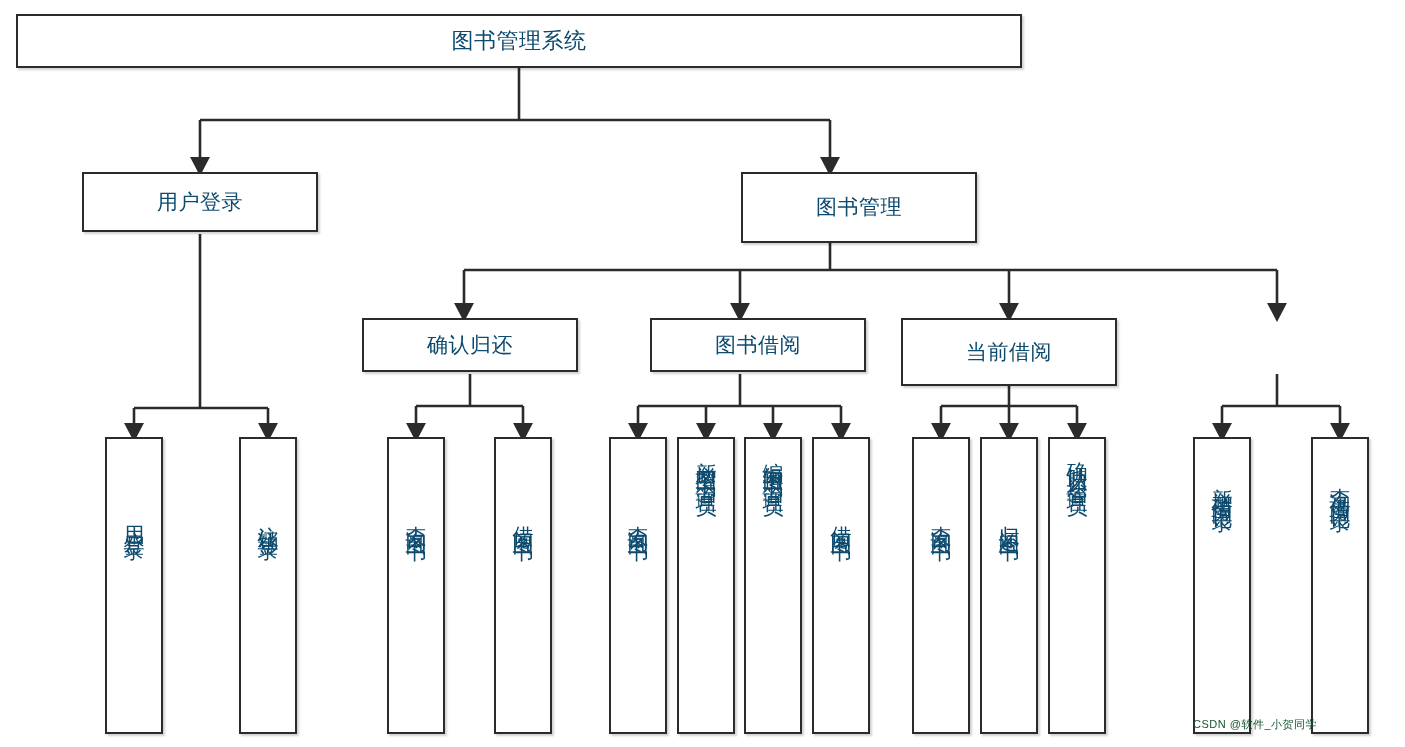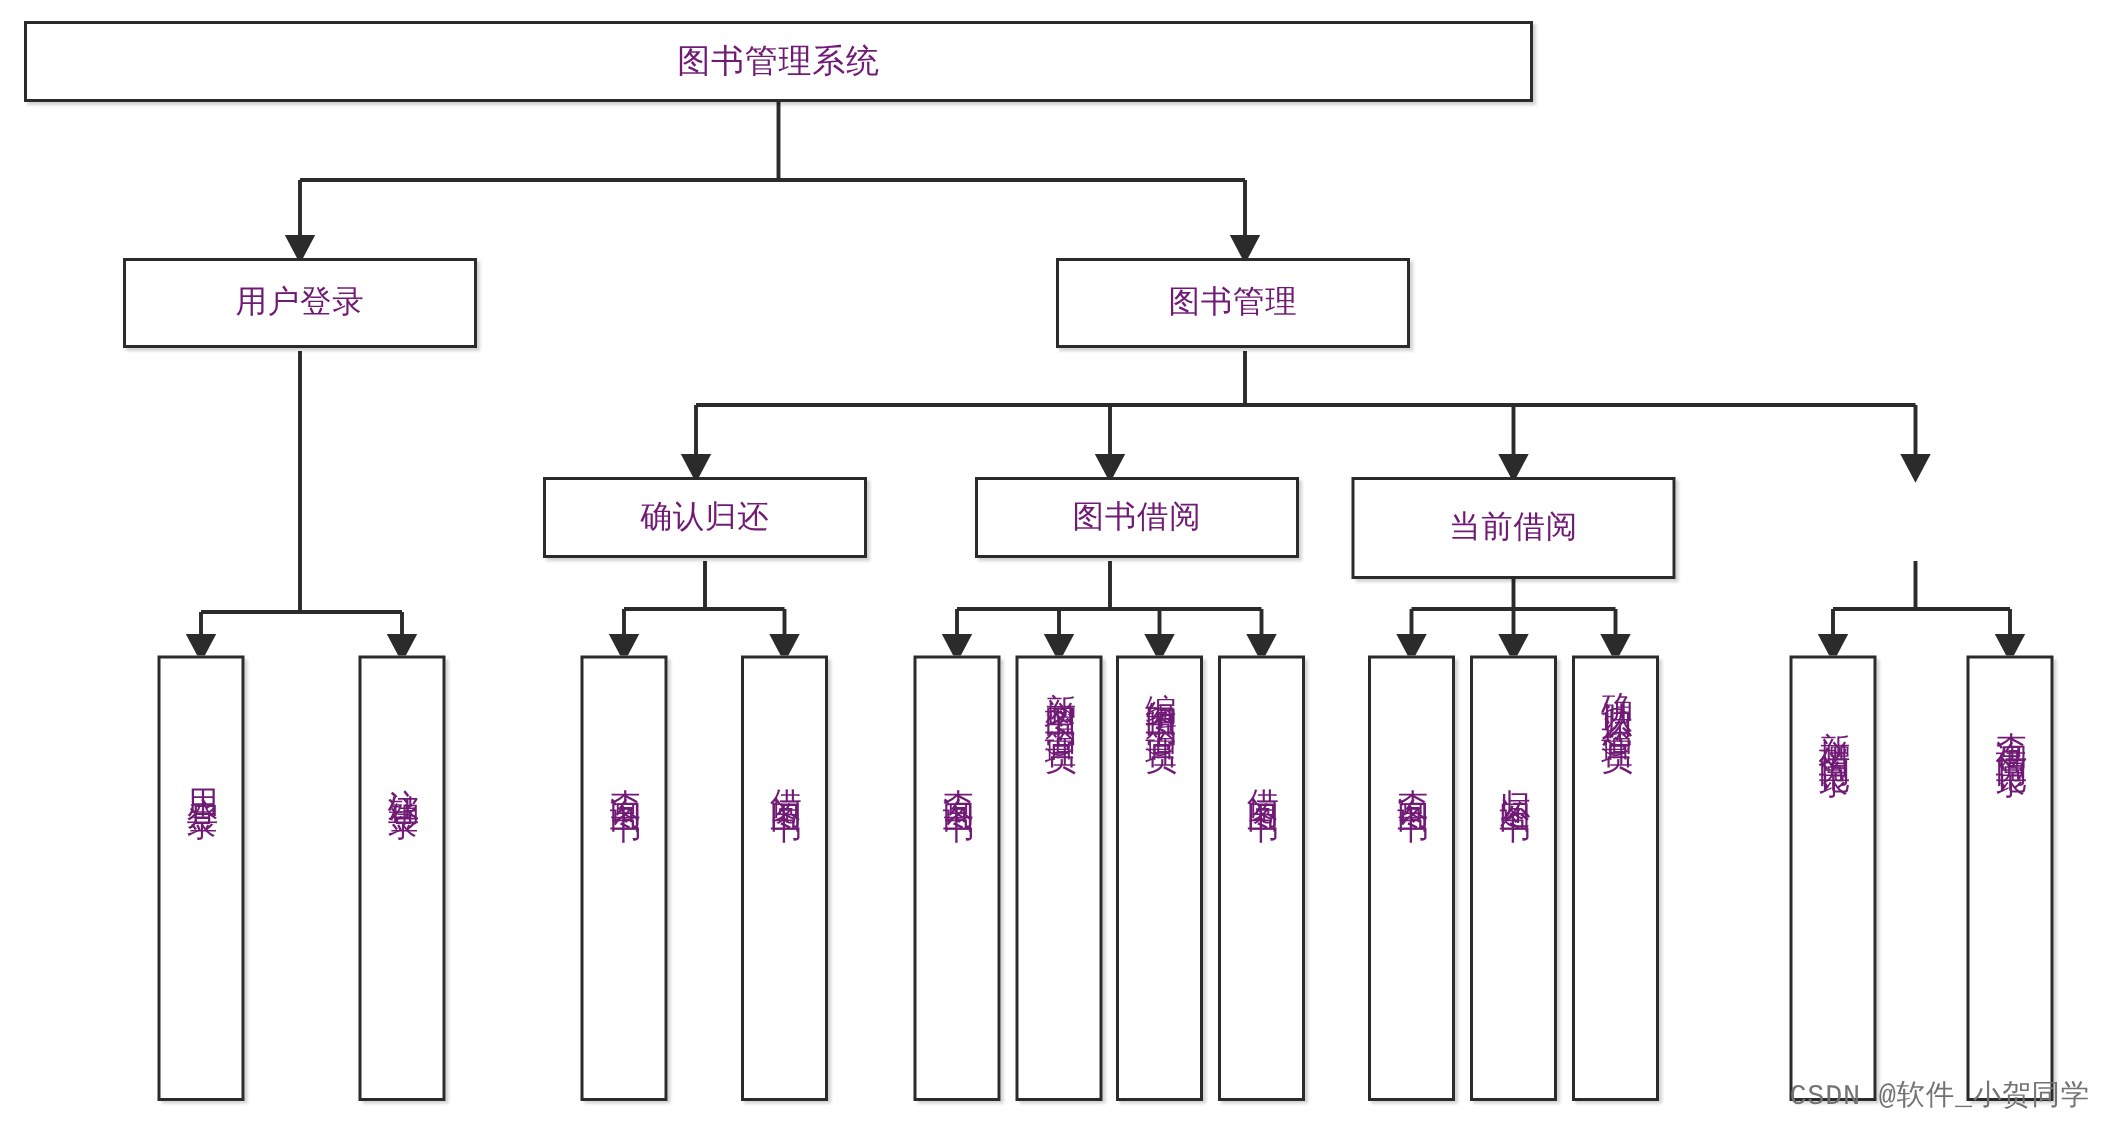--- a/index.html
+++ b/index.html
@@ -27,21 +27,21 @@
   }
   .node {
     position: absolute;
     box-sizing: border-box;
     background: #ffffff;
     border: 2px solid #2b2b2b;
     box-shadow: 2px 2px 2px rgba(0,0,0,0.18);
     display: flex;
     align-items: center;
     justify-content: center;
-    color: #701a75;
+    color: #0c4a6e;
     z-index: 2;
   }
   .node-label {
     display: block;
     text-align: center;
     line-height: 1.18;
     letter-spacing: 0.5px;
   }
   
   .node.h .node-label {
@@ -59,26 +59,25 @@
   .node.v .node-label {
     writing-mode: vertical-rl;
     text-orientation: upright;
     font-size: 21px;
     line-height: 1.05;
     letter-spacing: 5px;
     white-space: nowrap;
   }
   .watermark {
     position: absolute;
-    font-size: 19px;
-    color: #737373;
+    font-size: 11px;
+    color: #14532d;
     white-space: nowrap;
     z-index: 3;
     letter-spacing: 0.5px;
-    font-family: Liberation Mono, monospace;
   }
 </style>
 </head>
 <body>
 
 <div id="canvas">
 
   <svg id="wires" viewBox="0 0 1405 747" xmlns="http://www.w3.org/2000/svg">
     <defs>
       <marker id="arrowhead" markerWidth="9" markerHeight="9" refX="3.6" refY="4.5" orient="auto" markerUnits="strokeWidth">
@@ -133,21 +132,21 @@
   </svg>
 
   <div class="node root h" style="left:16px; top:14px; width:1006px; height:54px;">
     <span class="node-label">图书管理系统</span>
   </div>
 
   <div class="node h" style="left:82px; top:172px; width:236px; height:60px;">
     <span class="node-label">用户登录</span>
   </div>
 
-  <div class="node h" style="left:704px; top:172px; width:236px; height:60px;">
+  <div class="node h" style="left:741px; top:172px; width:236px; height:71px;">
     <span class="node-label">图书管理</span>
   </div>
 
   <div class="node h" style="left:362px; top:318px; width:216px; height:54px;">
     <span class="node-label">确认归还</span>
   </div>
 
   <div class="node h" style="left:632px; top:318px; width:216px; height:54px;margin-left:18px;">
     <span class="node-label">图书借阅</span>
   </div>

